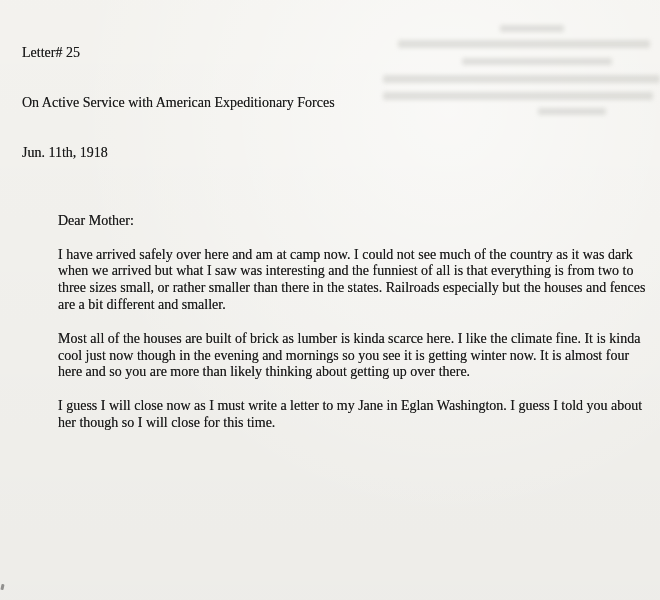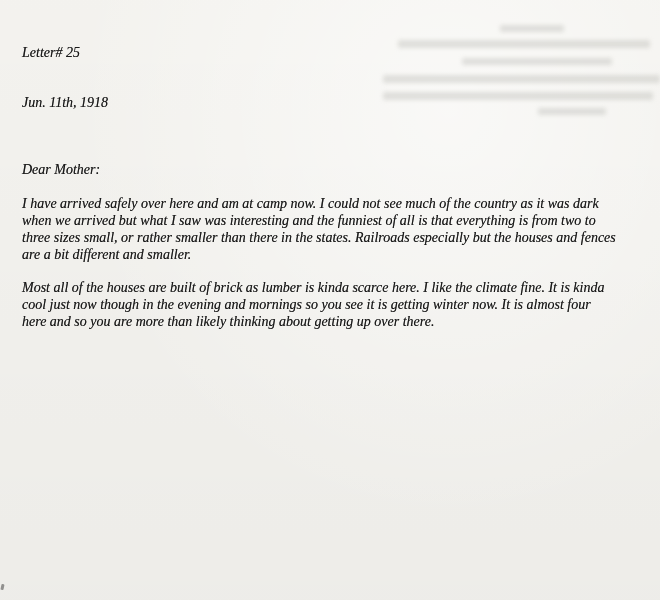--- a/index.html
+++ b/index.html
@@ -10,33 +10,32 @@
   .page {
     position: relative;
     width: 660px;
     height: 600px;
     overflow: hidden;
     background-color: #f6f5f1;
     background-image:
       radial-gradient(ellipse at 68% 18%, rgba(255,255,255,0.55), rgba(255,255,255,0) 60%),
       linear-gradient(180deg, rgba(0,0,0,0.012) 0%, rgba(0,0,0,0.035) 100%);
     color: #1a1a1a;
-    font-style: italic;
   }
   .letter {
     position: relative;
     z-index: 2;
     padding: 11px 18px 0 22px;
     font-size: 14px;
     line-height: 1.2;
     text-shadow: 0 0 0.5px rgba(26,26,26,0.65);
   }
   .block { margin: 0 0 17px 0; white-space: pre; }
   .block div { white-space: pre; }
-  p.block { white-space: pre; }
+  p.block { white-space: pre; margin-left: 36px; }
   
   .ghost-line {
     position: absolute;
     z-index: 1;
     background: rgba(170,170,164,0.32);
     filter: blur(2px);
     border-radius: 2px;
   }
   .g1 { left: 500px; top: 25px;  width: 64px;  height: 7px; }
   .g2 { left: 398px; top: 40px;  width: 252px; height: 8px; }
@@ -66,36 +65,39 @@
     <div class="ghost-line g4"></div>
     <div class="ghost-line g5"></div>
     <div class="ghost-line g6"></div>
   </div>
   <div class="speck"></div>
 
   <div class="letter">
 
     <div class="block">
       <div>Letter# 25</div>
+      <div>On Active Service with American Expeditionary Forces</div>
       <div>Jun. 11th, 1918</div>
     </div>
 
     <p class="block">Dear Mother:</p>
 
     <p class="block">I have arrived safely over here and am at camp now. I could not see much of the country as it was dark
 when we arrived but what I saw was interesting and the funniest of all is that everything is from two to
 three sizes small, or rather smaller than there in the states. Railroads especially but the houses and fences
 are a bit different and smaller.</p>
 
     <p class="block">Most all of the houses are built of brick as lumber is kinda scarce here. I like the climate fine. It is kinda
 cool just now though in the evening and mornings so you see it is getting winter now. It is almost four
 here and so you are more than likely thinking about getting up over there.</p>
 
 
 
+    <p class="block">I guess I will close now as I must write a letter to my Jane in Eglan Washington. I guess I told you about
+her though so I will close for this time.</p>
 
     <div class="block">
       
       
       
       
     </div>
 
   </div>
 </div>

